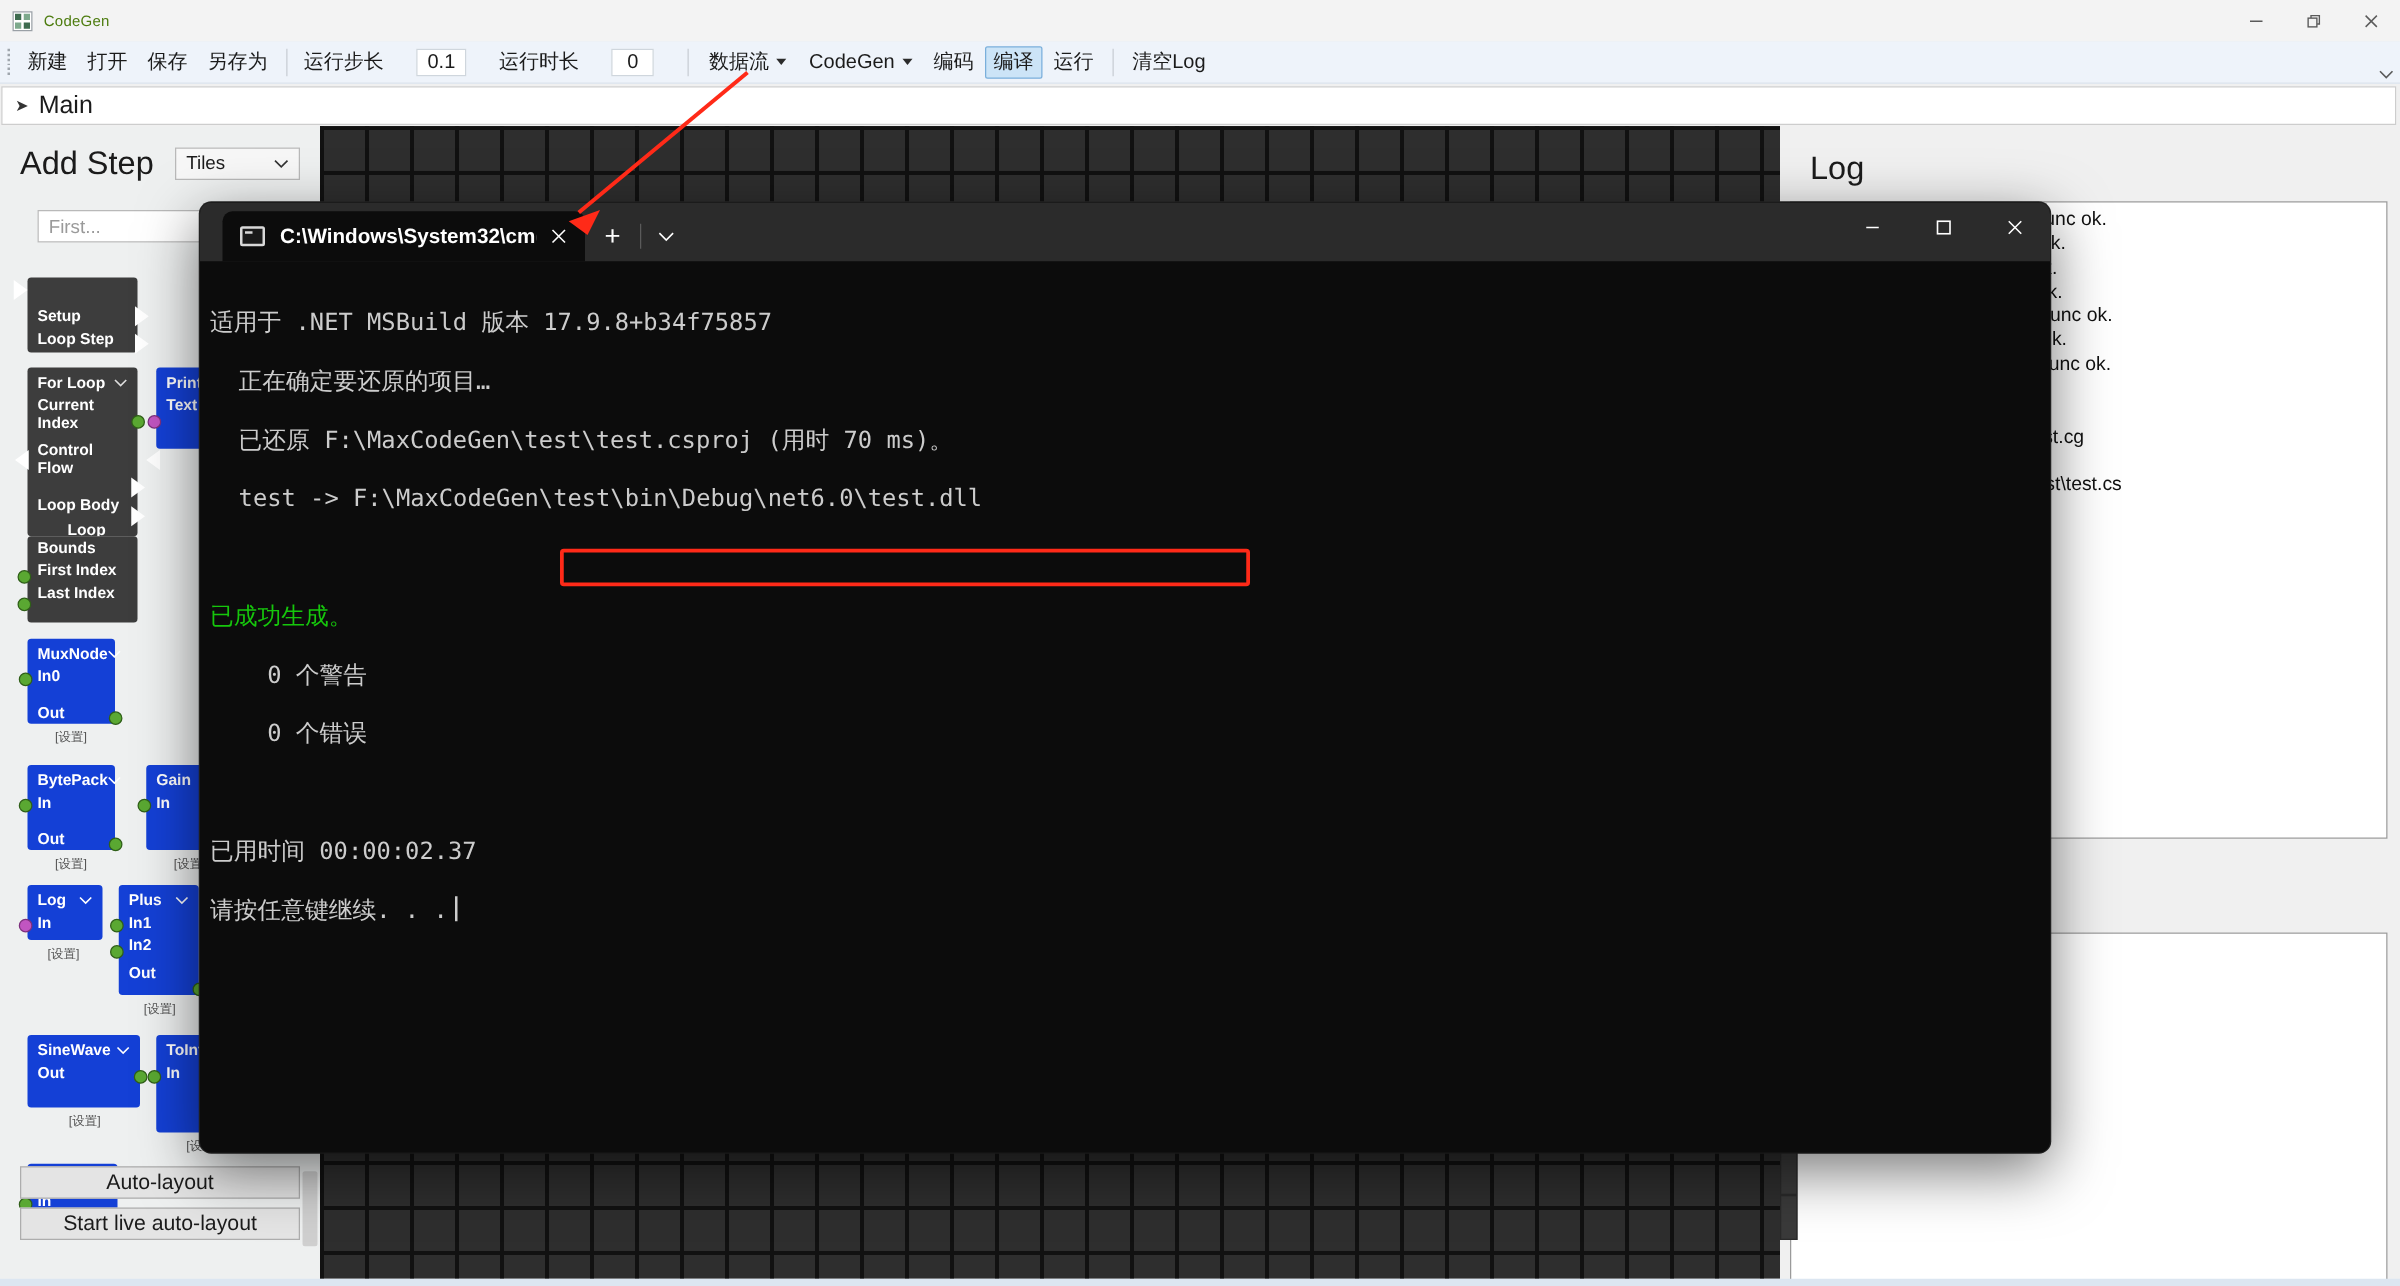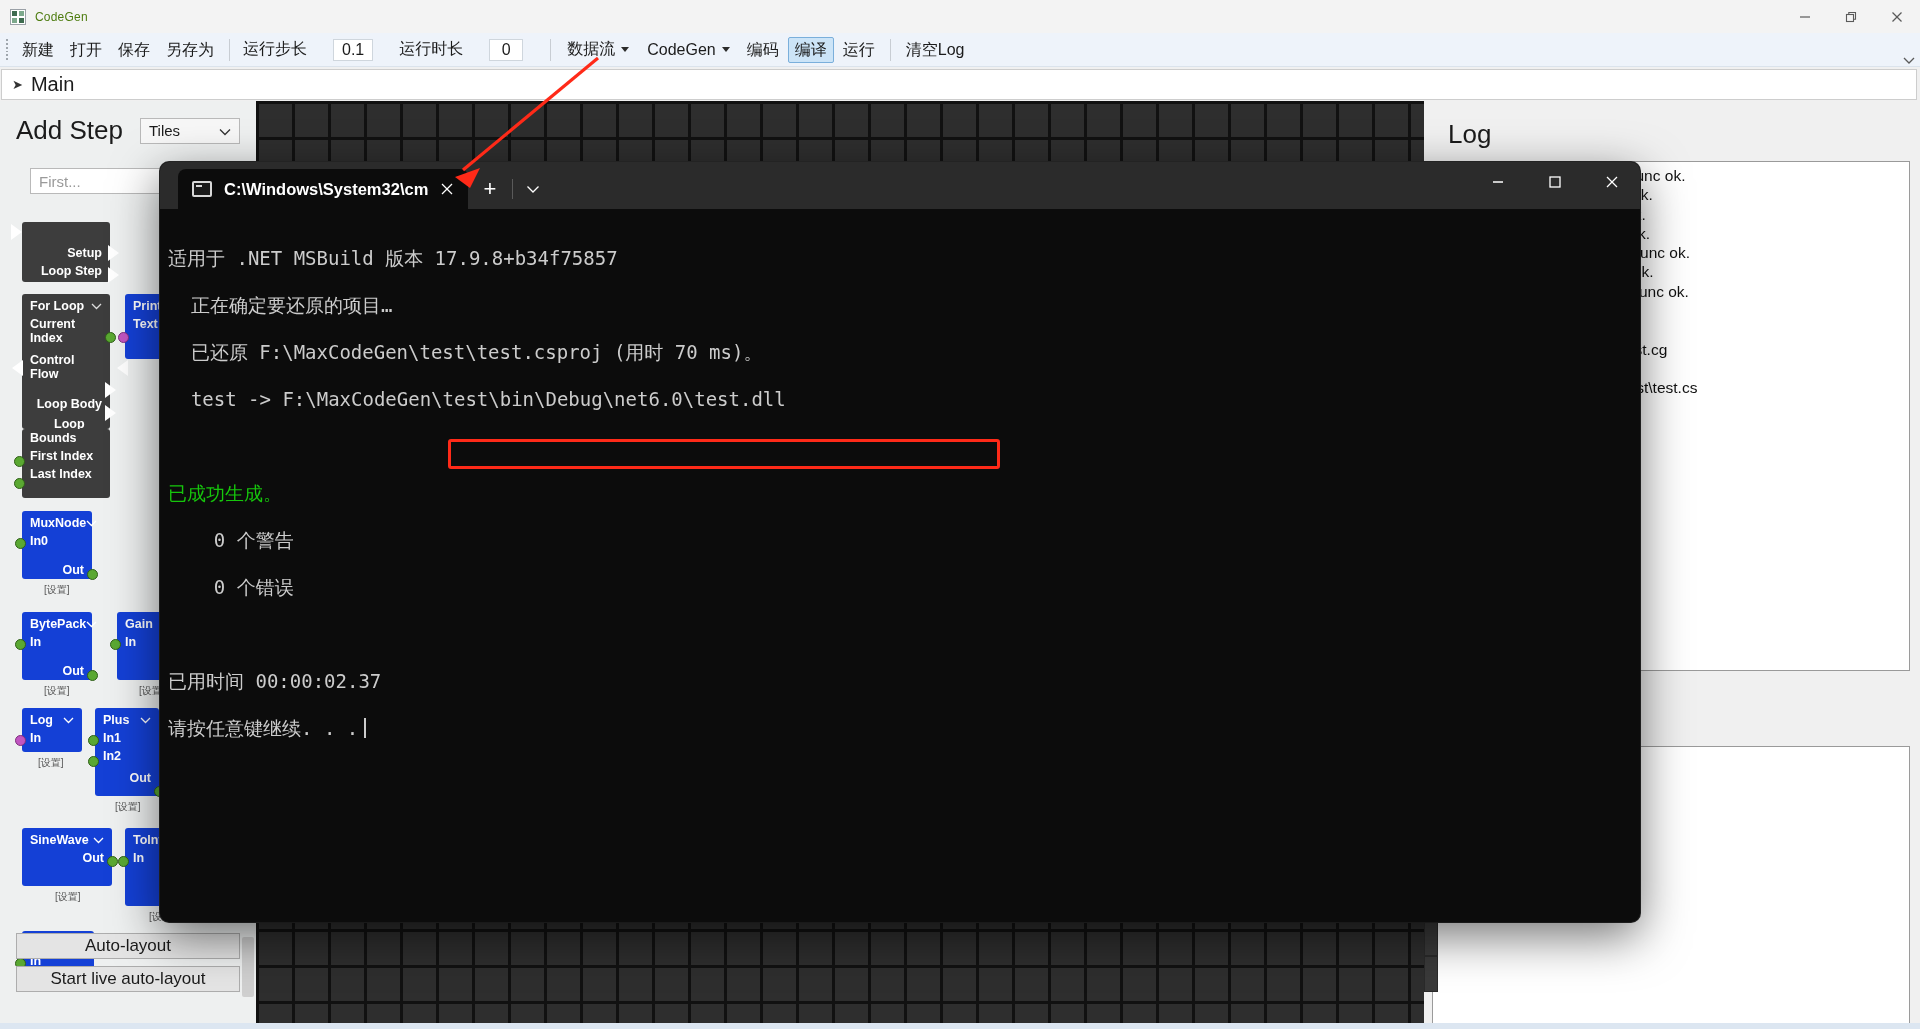--- a/index.html
+++ b/index.html
@@ -99,21 +99,21 @@
   .blocks{position:relative;margin-top:14px;height:820px;}
   .node{
     position:absolute;border-radius:3px;box-sizing:border-box;
     font-size:12.5px;color:#fff;
   }
   .node.gray{background:#3d3d3d;}
   .node.blue{background:#1440d6;}
   .node .hdr{display:flex;align-items:center;padding:5px 8px 2px 8px;font-weight:bold;}
   .node .hdr .chev{margin-left:auto;}
   .node .row{display:flex;align-items:center;padding:2px 8px;}
-  .node .row.right{justify-content:flex-end;}
+  .node .row.right{justify-content:flex-start;}
   .node .lbl{font-size:12.5px;}
   .node .lbl.b{font-weight:bold;}
   .dot{
     position:absolute;width:11px;height:11px;border-radius:50%;background:#5aa832;
     border:1px solid #2f5f18;box-sizing:border-box;
   }
   .dot.pink{background:#c155c1;border-color:#7d2f7d;}
   .tri{
     position:absolute;width:0;height:0;
     border-top:8px solid transparent;border-bottom:8px solid transparent;

